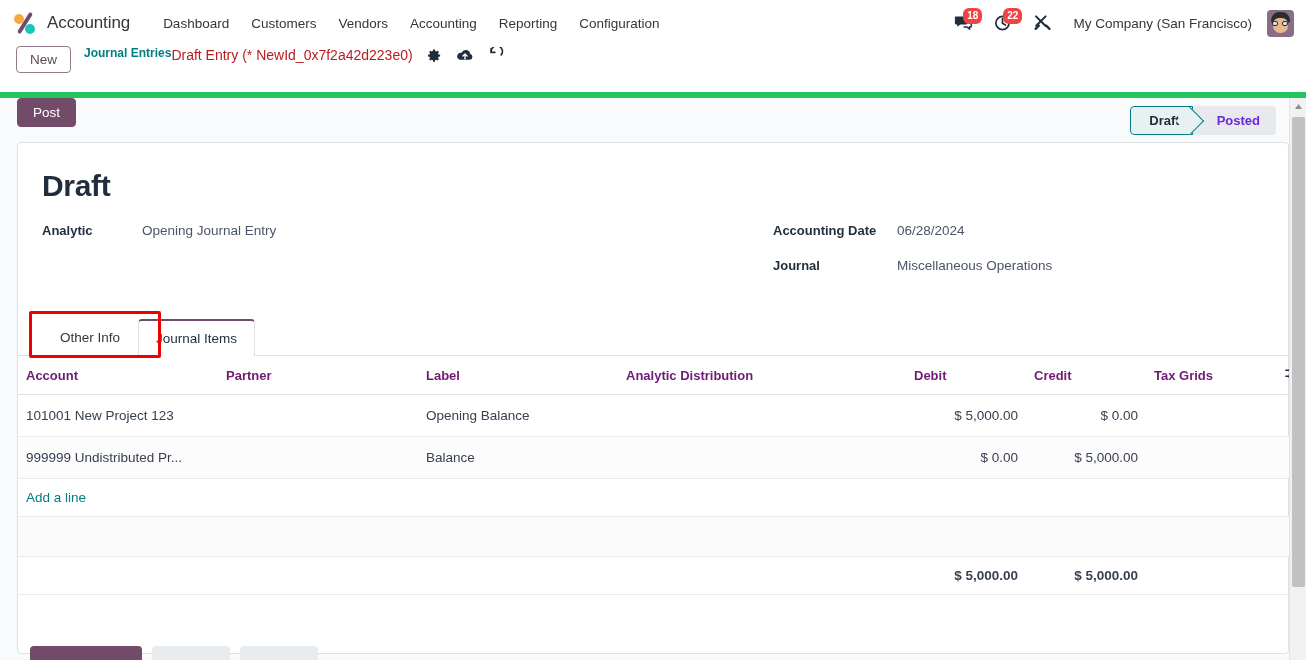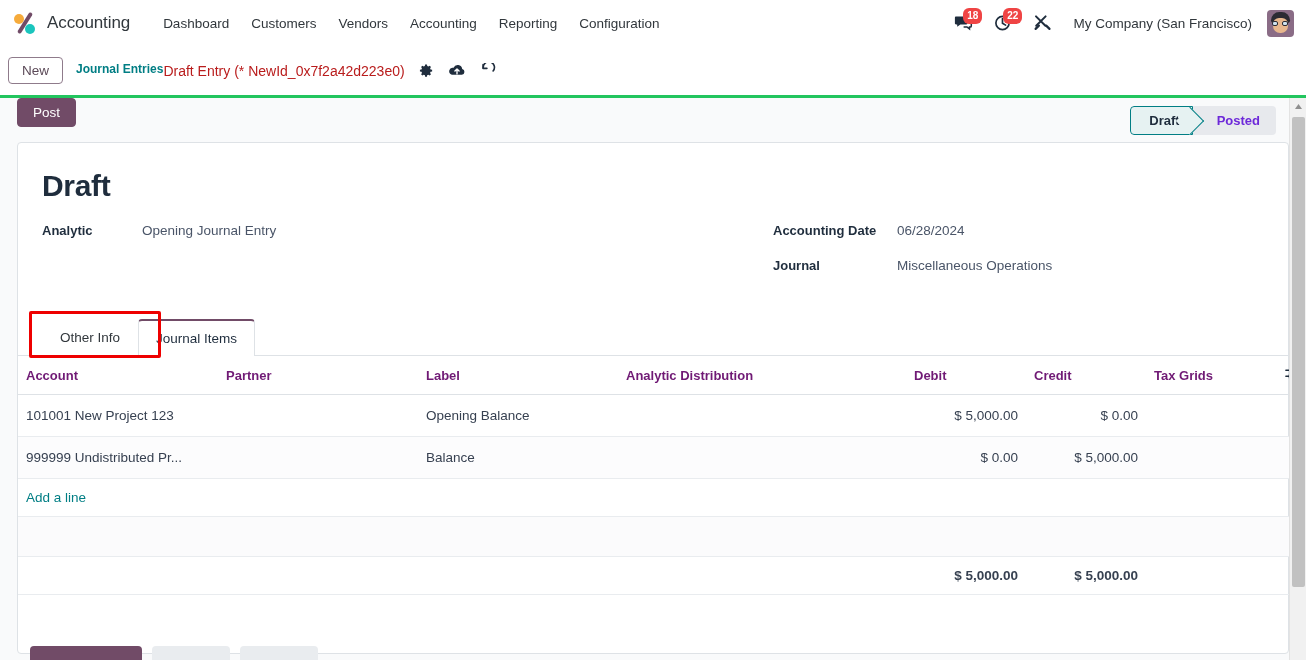--- a/index.html
+++ b/index.html
@@ -145,23 +145,23 @@
     background: #cfe3ef;
   }
   .avatar .glass-l { left: 5px; }
   .avatar .glass-r { left: 15px; }
 
   
   .breadcrumb-bar {
     height: 52px;
     background: #ffffff;
     display: flex;
-    align-items: center;
-    padding: 0 14px 0 8px;
-    border-bottom: 3px solid #22c55e;
+    align-items: flex-start;
+    padding: 0 14px 0 16px;
+    border-bottom: 6px solid #22c55e;
   }
   .btn-new {
     border: 1px solid #8f7b8b;
     background: #ffffff;
     color: #5c4a58;
     font-size: 13.5px;
     padding: 5px 13px;
     border-radius: 4px;
     cursor: pointer;
     margin-right: 13px;

